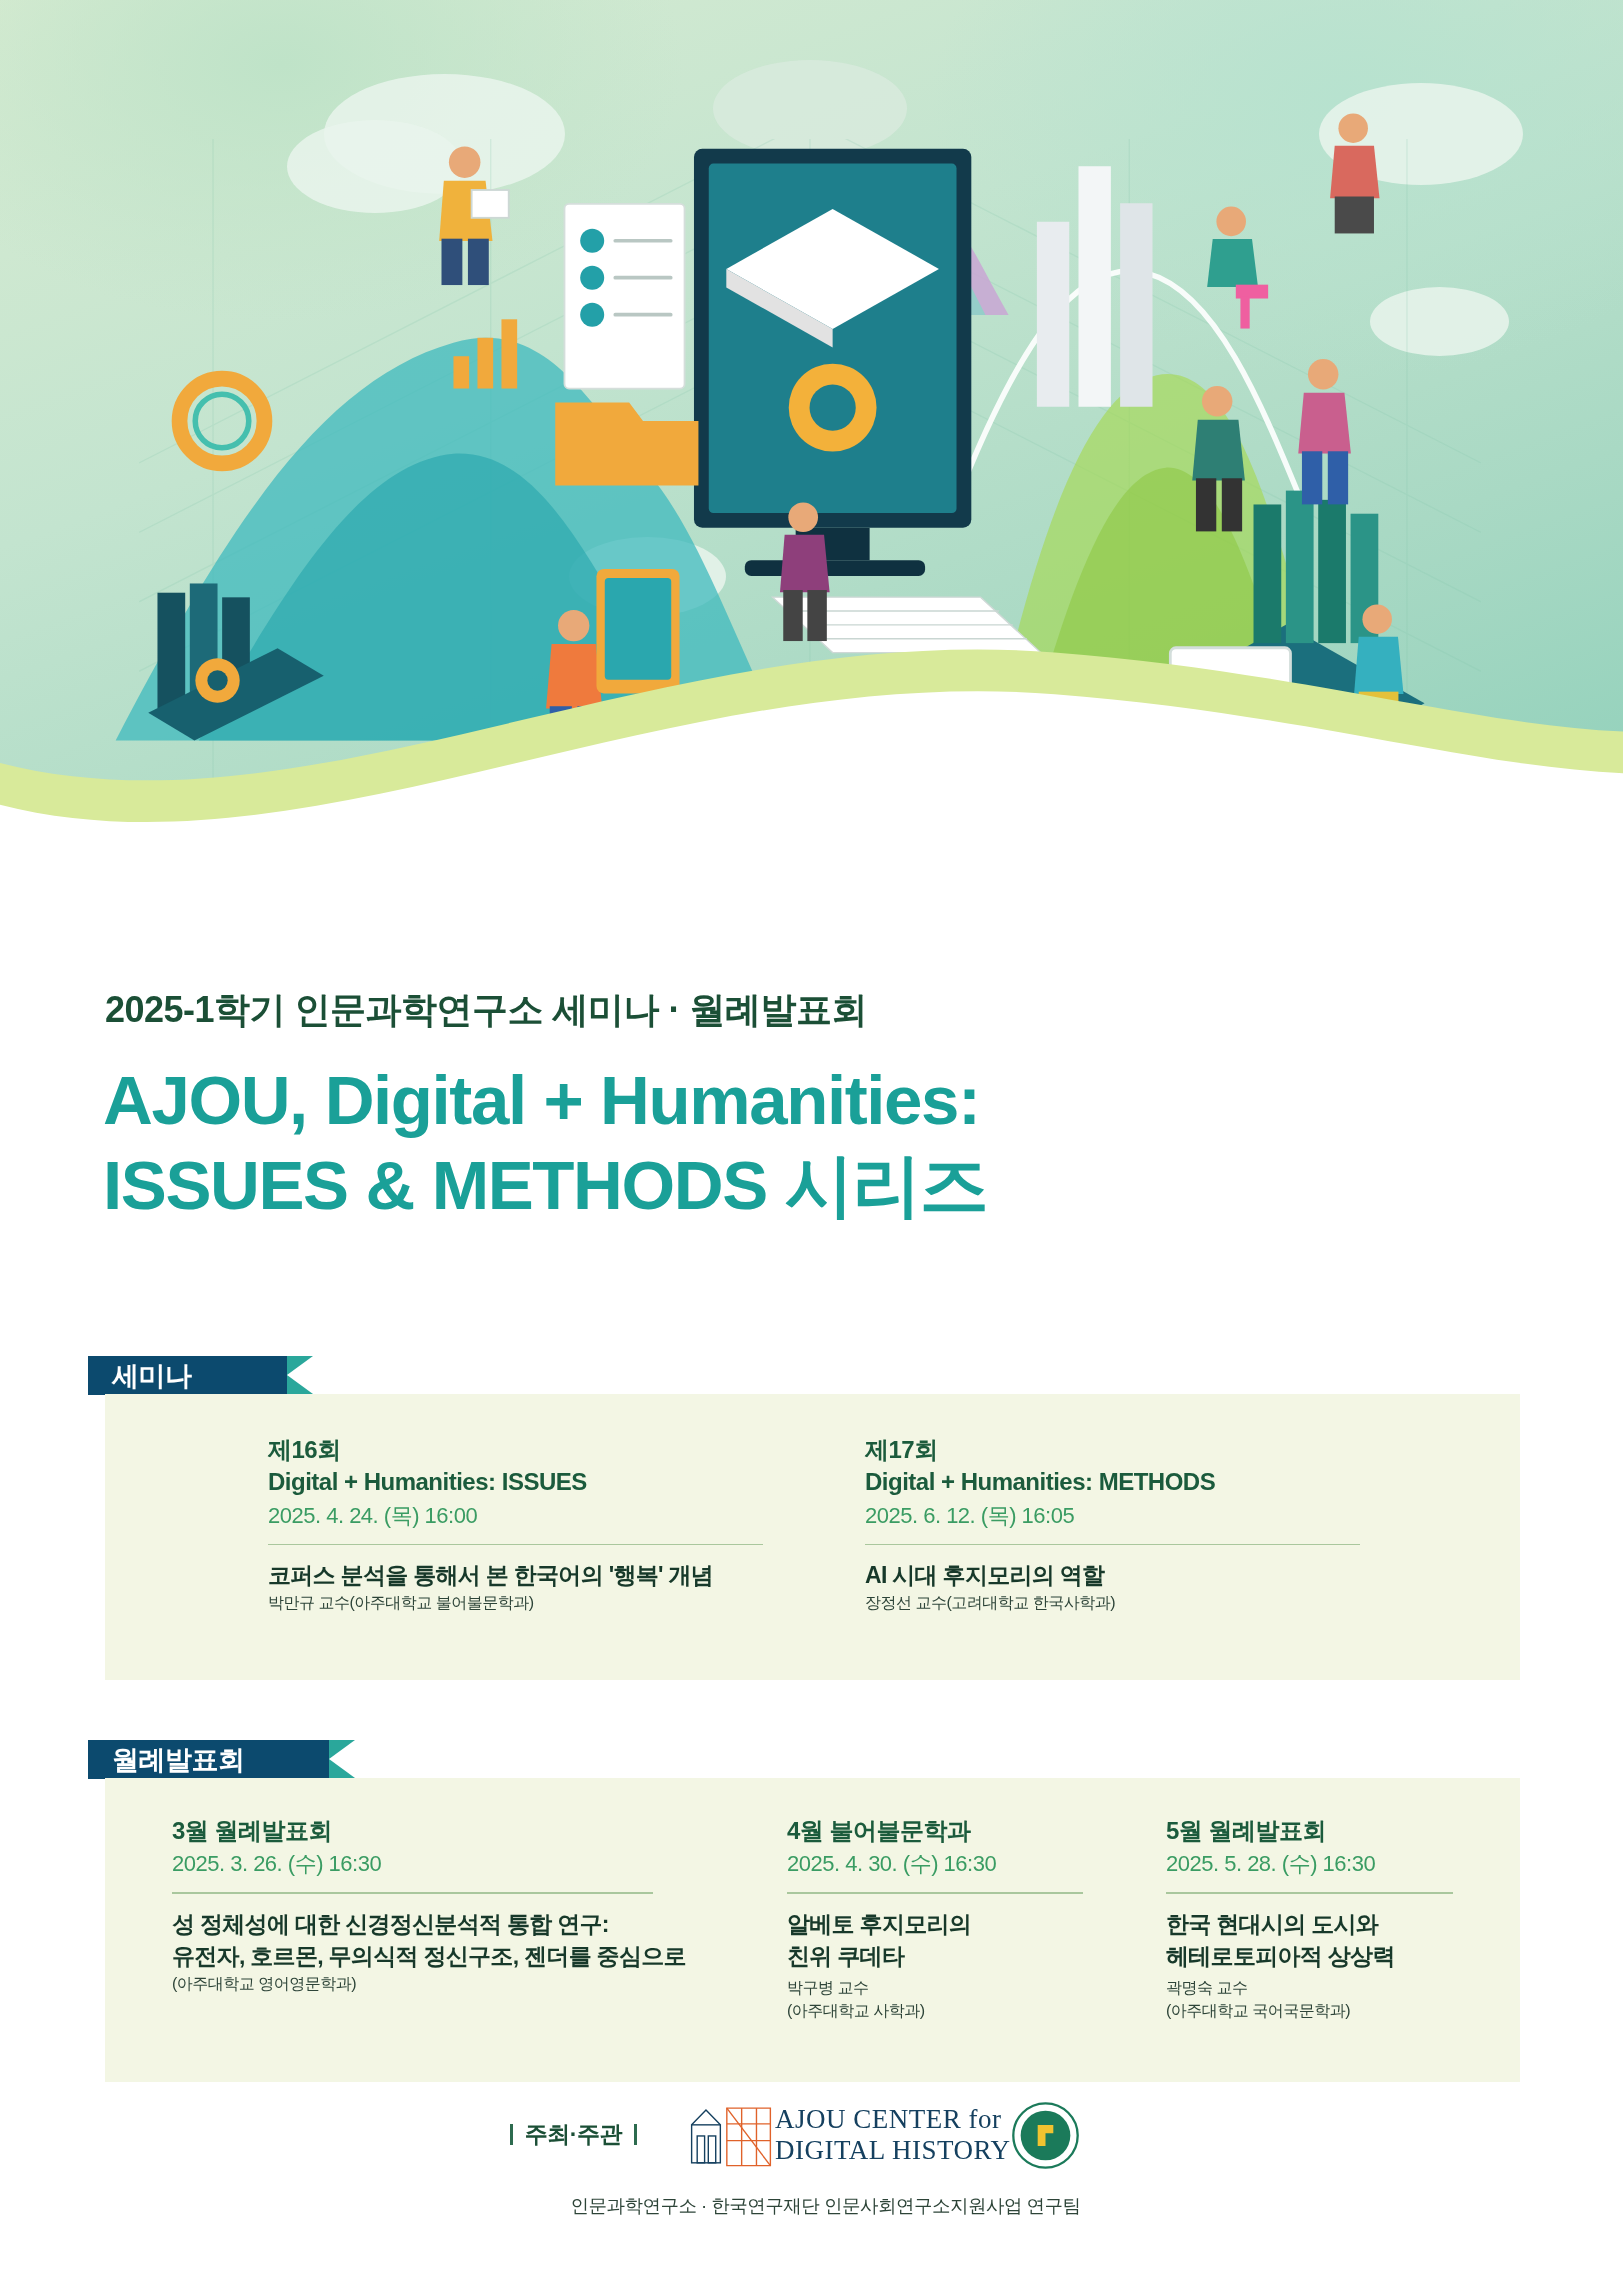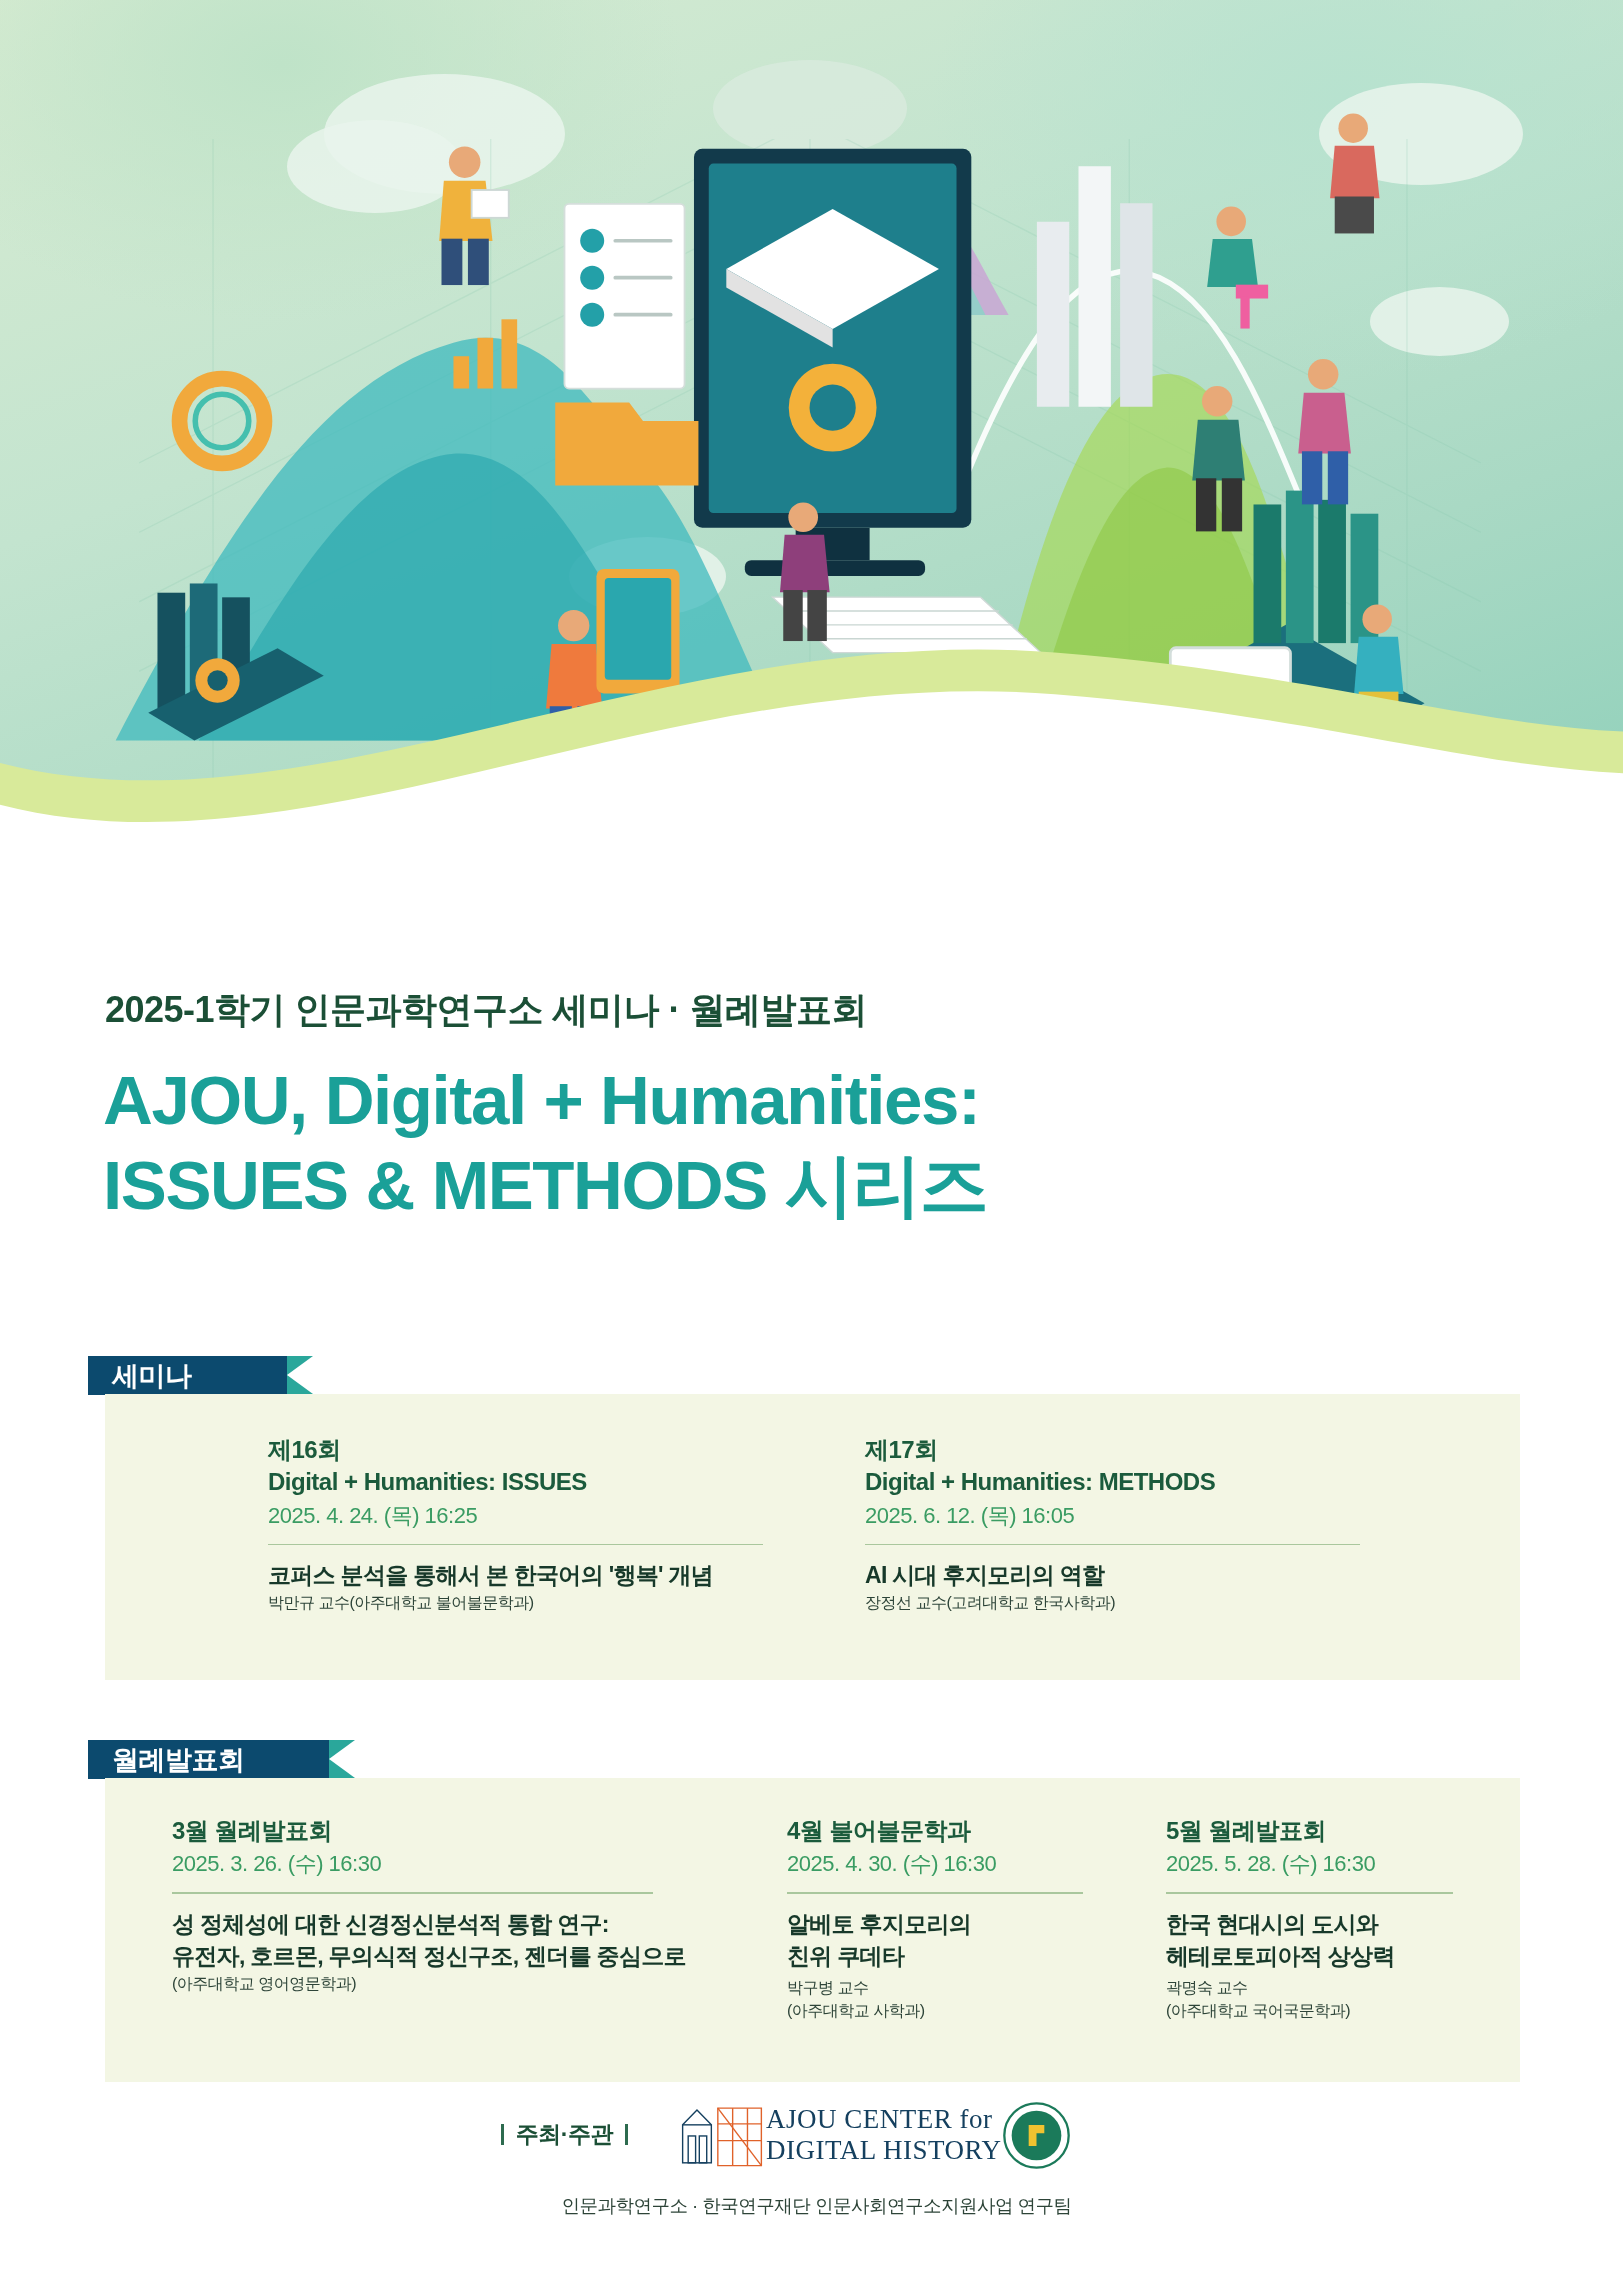--- a/index.html
+++ b/index.html
@@ -151,21 +151,21 @@
     font-size: 16px;
     color: #2d4438;
     line-height: 1.45;
     letter-spacing: -0.5px;
     white-space: nowrap;
   }
 
   
   .footer {
     position: absolute;
-    left: 5px; top: 2091px;
+    left: 14px; top: 2091px;
     width: 1543px;
     height: 204px;
   }
   .host-pill {
     position: absolute;
     left: 496px; top: 28px;
     display: flex;
     align-items: center;
     gap: 12px;
   }
@@ -390,21 +390,21 @@
 
   <div class="tag" style="left:88px; top:403px; width:199px;">
     <span class="tag-label">세미나</span>
   </div>
 
   <div class="panel" style="left:105px; top:441px; width:1415px; height:286px;"></div>
 
   <div style="position:absolute; left:268px; top:481px; width:602px;">
     <div class="card-title">제16회</div>
     <div class="card-title">Digital + Humanities: ISSUES</div>
-    <div class="card-date">2025. 4. 24. (목) 16:25</div>
+    <div class="card-date">2025. 4. 24. (목) 16:00</div>
     <div class="rule" style="width:495px;"></div>
     <div class="talk-title">코퍼스 분석을 통해서 본 한국어의 '행복' 개념</div>
     <div class="speaker">박만규 교수(아주대학교 불어불문학과)</div>
   </div>
 
   <div style="position:absolute; left:865px; top:481px; width:602px;">
     <div class="card-title">제17회</div>
     <div class="card-title">Digital + Humanities: METHODS</div>
     <div class="card-date">2025. 6. 12. (목) 16:05</div>
     <div class="rule" style="width:495px;"></div>

